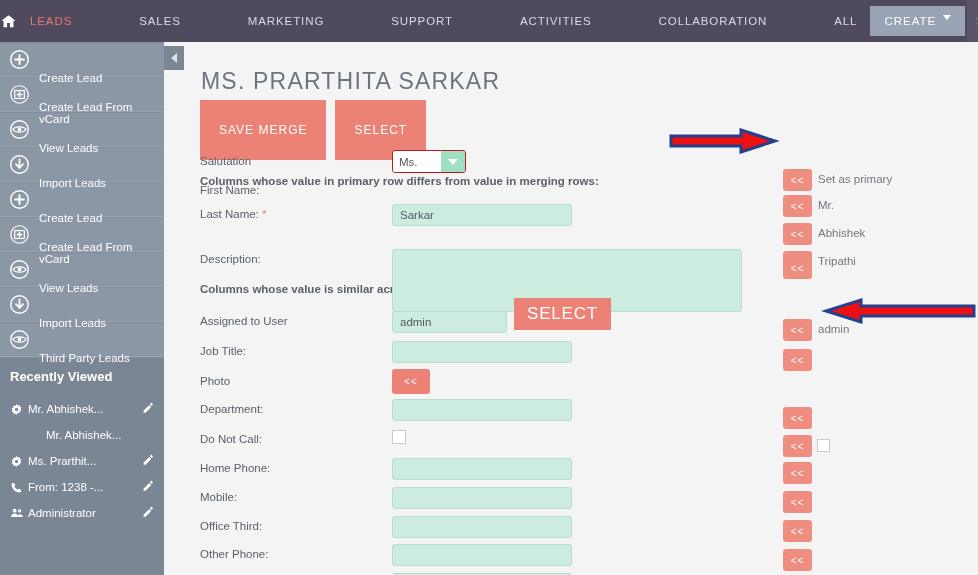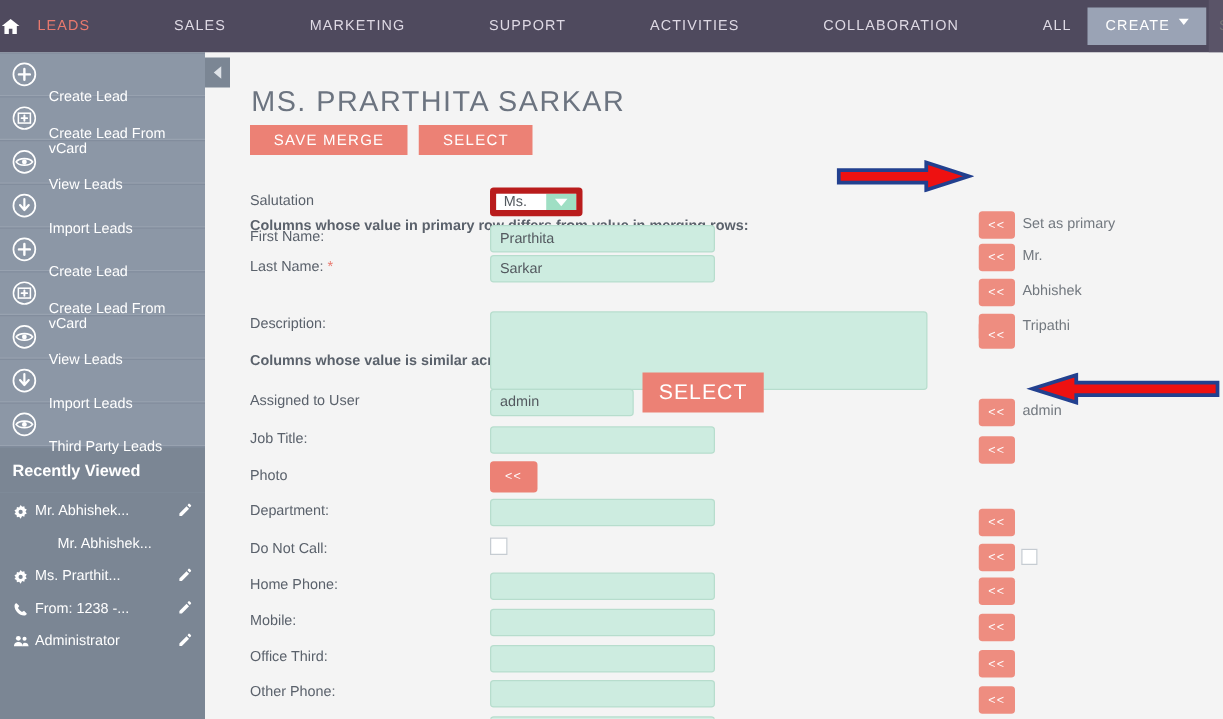--- a/index.html
+++ b/index.html
@@ -152,21 +152,21 @@
   #action-bar {
     position: absolute; left: 36px; top: 58px;
     display: flex; gap: 9px;
   }
   .coral-btn {
     background: #ec8175;
     color: #ffffff;
     border: none;
     font-size: 12px;
     letter-spacing: 1px;
-    padding: 5px 19px;
+    padding: 23px 19px;
     cursor: pointer;
     font-family: "Liberation Sans", sans-serif;
   }
   .section-note {
     position: absolute; left: 36px;
     font-size: 11.5px;
     font-weight: bold;
     color: #5a616b;
     white-space: nowrap;
   }
@@ -193,21 +193,21 @@
     font-family: "Liberation Sans", sans-serif;
     outline: none;
   }
   .field.wide { left: 228px; width: 180px; }
 
   
   #salutation-wrap {
     position: absolute; left: 228px; top: 108px;
     width: 74px; height: 23px;
     display: flex;
-    border: 5px solid #b91c1c;
+    border: 1px solid #b91c1c;
     border-radius: 3px;
     overflow: hidden;
     cursor: pointer;
   }
   #salutation-value {
     flex: 1; background: #ffffff;
     font-size: 11.5px; color: #53595f;
     display: flex; align-items: center;
     padding-left: 6px;
   }
@@ -476,21 +476,20 @@
 
   <div class="row-label" style="top:113px">Salutation</div>
   <div id="salutation-wrap">
     <div id="salutation-value">Ms.</div>
     <div id="salutation-arrow">
       <span id="salutation-caret"></span>
     </div>
   </div>
 
   <div class="row-label" style="top:142px">First Name:</div>
-  <input class="field wide" style="top: 138px;" type="text" value="Prarthita">
 
   <div class="row-label" style="top:166px">
     <span>Last Name:</span>
     <span class="req">*</span>
   </div>
   <input class="field wide" style="top: 162px;" type="text" value="Sarkar">
 
   <div class="row-label" style="top:211px">Description:</div>
   <textarea id="description-area" style=""></textarea>
 

